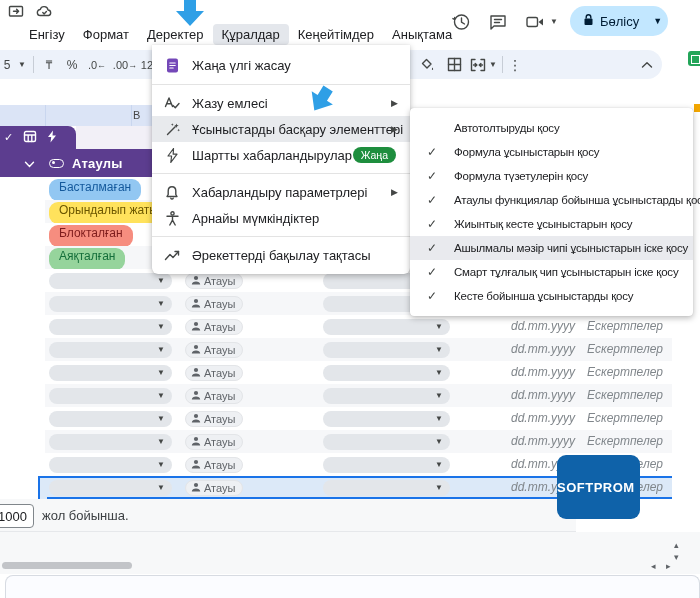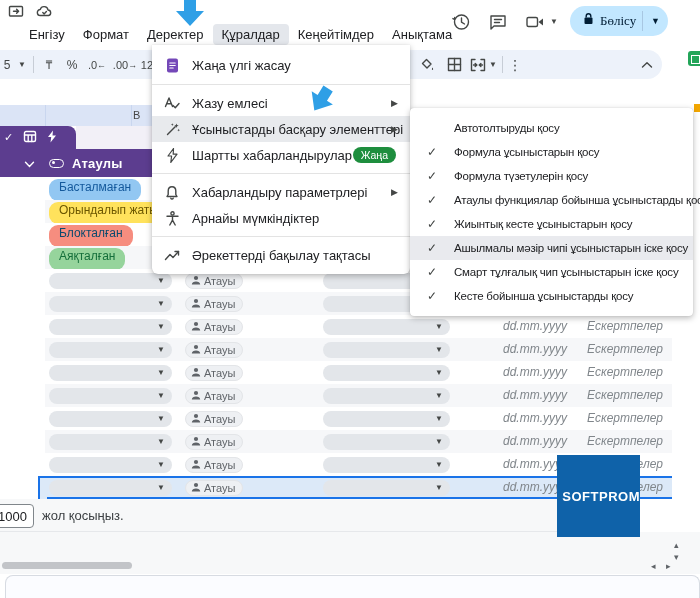--- a/index.html
+++ b/index.html
@@ -10,21 +10,21 @@
   
   .topbar { position:absolute; left:0; top:0; width:700px; height:46px; background:#fff; }
   .win-icons { position:absolute; left:8px; top:3px; display:flex; gap:12px; color:#444746; }
   .menubar { position:absolute; left:20px; top:24px; display:flex; font-size:13px; color:#202124; }
   .mb-item { padding:2px 9px; border-radius:4px; cursor:default; line-height:17px; }
   .mb-item.active { background:#e4e7ec; }
   .top-right { position:absolute; right:0; top:0; height:46px; }
   .tr-icon { position:absolute; top:11px; width:22px; height:22px; color:#444746; }
   .share-pill { position:absolute; left:570px; top:6px; width:98px; height:30px;
     background:var(--share-bg,#c2e7ff); border-radius:16px; display:flex; align-items:center; }
-  .share-main { display:flex; align-items:center; gap:5px; padding:0 6px 0 12px; color:var(--share-fg,#001d35); font-size:13px;font-family:Liberation Serif, serif; }
+  .share-main { display:flex; align-items:center; gap:5px; padding:0 6px 0 12px; color:var(--share-fg,#001d35); font-size:13px; }
   .share-div { width:1px; height:20px; background:#a8c7e2; }
   .share-caret { padding:0 8px; color:var(--share-fg,#001d35); font-size:9px; }
 
   
   .toolbar { position:absolute; left:-18px; top:50px; width:680px; height:29px;
     background:var(--toolbar-bg,#edf2fa); border-radius:18px; }
   .tb { position:absolute; top:0; height:29px; display:flex; align-items:center; justify-content:center;
     color:#444746; font-size:12px; }
   .tb-div { position:absolute; top:6px; width:1px; height:17px; background:#c7cdd6; }
   .tiny-caret { font-size:8px; color:#444746; }
@@ -57,37 +57,37 @@
     background:var(--selection-bg,#dce9f8); border-left:2px solid var(--selection,#1a73e8);
     border-top:2px solid var(--selection,#1a73e8); border-bottom:2px solid var(--selection,#1a73e8); }
   .status-chip { position:absolute; left:4px; top:2px; height:22px; line-height:17px; border-radius:9px;
     padding:0 10px; font-size:12px; white-space:nowrap; }
   .status-pill { position:absolute; left:4px; top:3.5px; width:123px; height:16px; background:#e3e6ea;
     border-radius:8px; }
   .status-pill .pv, .pill2 .pv { position:absolute; right:7px; top:3px; font-size:8px; color:#444746; }
   .owner-chip { position:absolute; left:140px; top:3.5px; height:16px; background:#eef0f3; border:1px solid #e3e5e8;
     border-radius:9px; display:flex; align-items:center; gap:3px; padding:0 7px 0 5px; color:#5f6368; font-size:11px; }
   .pill2 { position:absolute; left:278px; top:3.5px; width:127px; height:16px; background:#e3e6ea; border-radius:8px; }
-  .cell-date { position:absolute; left:458px; top:4px; width:80px; text-align:left; font-size:12px;
+  .cell-date { position:absolute; left:458px; top:4px; width:80px; text-align:center; font-size:12px;
     font-style:italic; color:#80868b; }
   .cell-notes { position:absolute; left:542px; top:4px; font-size:12px; font-style:italic; color:#80868b; }
 
   
   .addbar { position:absolute; left:0; top:499px; width:576px; height:33px; background:#f7f8f9; border-bottom:1px solid #e6e8eb; }
   .addbar input { position:absolute; left:-16px; top:5px; width:50px; height:24px; border:1px solid #80868b;
     border-radius:4px; background:#fff; font-size:13px; text-align:right; padding-right:6px; color:#202124;
     font-family:"Liberation Sans",sans-serif; }
   .addbar .ab-label { position:absolute; left:42px; top:9px; font-size:13px; color:#3c4043; }
   .below { position:absolute; left:0; top:532px; width:700px; height:42px; background:#f7f8f9; }
   .hthumb { position:absolute; left:2px; top:562px; width:130px; height:7px; background:#c2c4c8; border-radius:4px; }
   .scr { position:absolute; font-size:9px; color:#5f6368; line-height:9px; }
   .bottom-panel { position:absolute; left:5px; top:575px; width:695px; height:23px; background:#fbfcff;
     border:1px solid #d7dbe2; border-bottom:none; border-radius:8px 8px 0 0; }
-  .watermark { position:absolute; left:557px; top:455px; width:83px; height:82px; background:var(--watermark-bg,#0f62a9);
-    z-index:6; display:flex; align-items:center; justify-content:flex-end; }
+  .watermark { position:absolute; left:557px; top:455px; width:83px; height:64px; background:var(--watermark-bg,#0f62a9);
+    z-index:6; display:flex; align-items:center; justify-content:flex-start;border-radius:9px; }
   .watermark span { color:#fff; font-weight:bold; font-size:13px; letter-spacing:.5px; }
 
   
   .menu { position:absolute; background:#fff; box-shadow:0 2px 6px rgba(0,0,0,.28), 0 0 1px rgba(0,0,0,.18); z-index:10; }
   .tools-menu { left:152px; top:45px; width:258px; border-radius:0 0 6px 6px; padding:6px 0; }
   .tm-item { position:relative; height:26px; display:flex; align-items:center; font-size:13px; color:#202124; }
   .tm-item.first { height:28px; }
   .tm-item.hl { background:var(--hover-gray,#e8eaed); }
   .tm-icon { width:40px; display:flex; justify-content:center; color:#444746; flex:0 0 40px; }
   .tm-label { white-space:nowrap; }
@@ -285,21 +285,21 @@
           </span>
           <span>Атауы</span>
         </span>
         <span class="pill2">
           <span class="pv">▼</span>
         </span>
         <span class="cell-date">dd.mm.yyyy</span>
         <span class="cell-notes">Ескертпелер</span>
       </div>
       <div class="srow">
-        <span class="status-chip" style="background: rgb(246, 141, 127); color: #0c4a6e;">Блокталған</span>
+        <span class="status-chip" style="background: rgb(246, 141, 127); color: #7f1d1d;">Блокталған</span>
 
         <span class="owner-chip">
           <span>
             <svg width="10" height="10" viewBox="0 0 10 10">
               <circle cx="5" cy="3" r="2.1" fill="#5f6368"></circle>
               <path d="M0.8 9.4c0-2 1.9-3 4.2-3s4.2 1 4.2 3z" fill="#5f6368"></path>
             </svg>
           </span>
           <span>Атауы</span>
         </span>
@@ -524,21 +524,21 @@
         <span class="pill2">
           <span class="pv">▼</span>
         </span>
         <span class="cell-date">dd.mm.yyyy</span>
         <span class="cell-notes">Ескертпелер</span>
       </div>
     </div>
 
   <div class="addbar">
     <input value="1000" style="">
-    <span class="ab-label">жол қосыңыз.</span>
+    <span class="ab-label">жол бойынша.</span>
   </div>
   <div class="below"></div>
   <div class="hthumb"></div>
   <span class="scr" style="left:651px; top:562px">◂</span>
   <span class="scr" style="left:666px; top:562px">▸</span>
   <span class="scr" style="left:674px; top:541px">▴</span>
   <span class="scr" style="left:674px; top:553px">▾</span>
   <div class="bottom-panel"></div>
 
   <div class="watermark">

